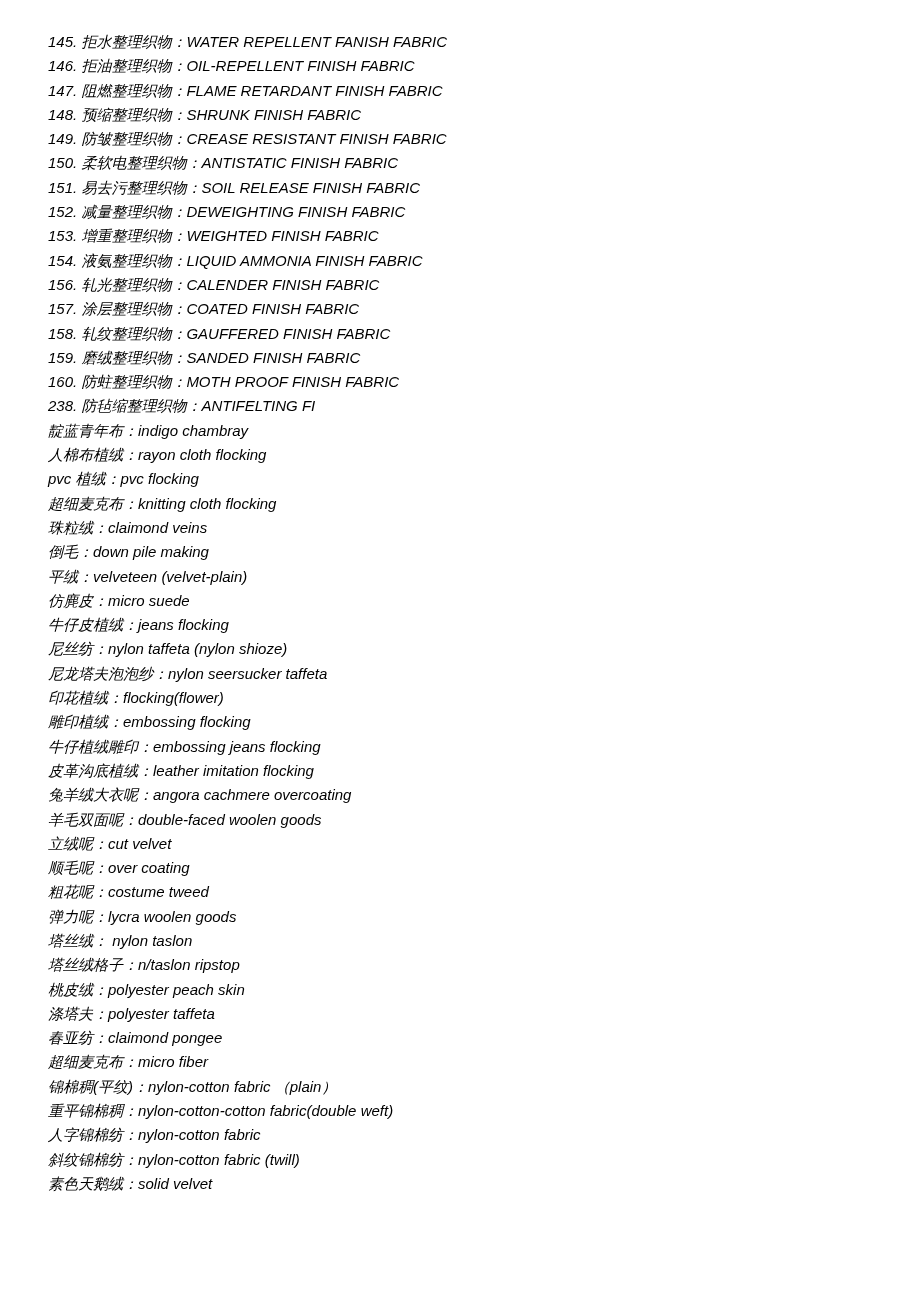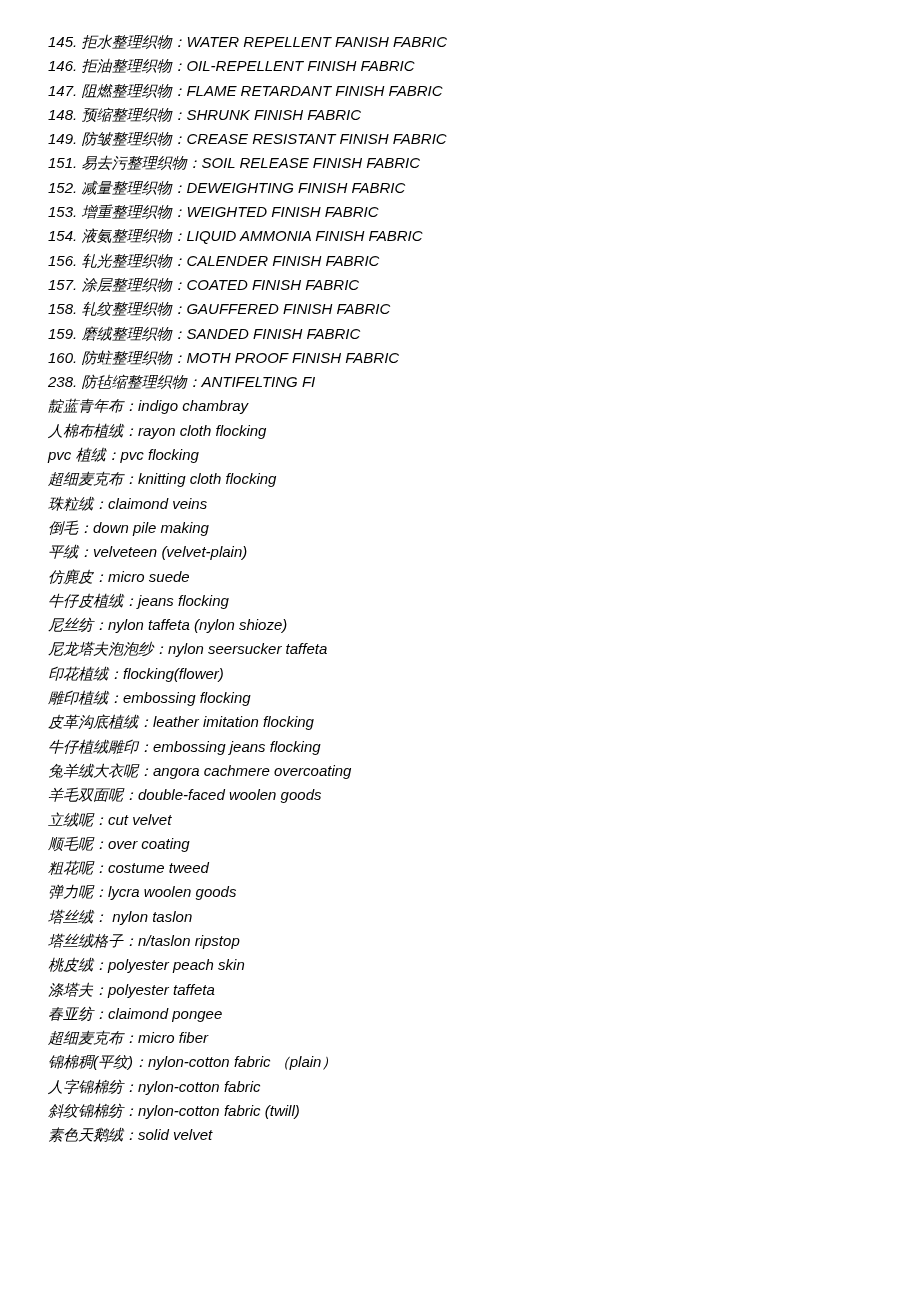--- a/index.html
+++ b/index.html
@@ -20,20 +20,21 @@
 </style>
 </head>
 <body>
 
 <div id="content">
     <div class="line"><span>145.</span> <span>拒水整理织物：</span><span>WATER REPELLENT FANISH FABRIC</span></div>
     <div class="line"><span>146.</span> <span>拒油整理织物：</span><span>OIL-REPELLENT FINISH FABRIC</span></div>
     <div class="line"><span>147.</span> <span>阻燃整理织物：</span><span>FLAME RETARDANT FINISH FABRIC</span></div>
     <div class="line"><span>148.</span> <span>预缩整理织物：</span><span>SHRUNK FINISH FABRIC</span></div>
     <div class="line"><span>149.</span> <span>防皱整理织物：</span><span>CREASE RESISTANT FINISH FABRIC</span></div>
+    <div class="line"><span>150.</span> <span>柔软电整理织物：</span><span>ANTISTATIC FINISH FABRIC</span></div>
     <div class="line"><span>151.</span> <span>易去污整理织物：</span><span>SOIL RELEASE FINISH FABRIC</span></div>
     <div class="line"><span>152.</span> <span>减量整理织物：</span><span>DEWEIGHTING FINISH FABRIC</span></div>
     <div class="line"><span>153.</span> <span>增重整理织物：</span><span>WEIGHTED FINISH FABRIC</span></div>
     <div class="line"><span>154.</span> <span>液氨整理织物：</span><span>LIQUID AMMONIA FINISH FABRIC</span></div>
     <div class="line"><span>156.</span> <span>轧光整理织物：</span><span>CALENDER FINISH FABRIC</span></div>
     <div class="line"><span>157.</span> <span>涂层整理织物：</span><span>COATED FINISH FABRIC</span></div>
     <div class="line"><span>158.</span> <span>轧纹整理织物：</span><span>GAUFFERED FINISH FABRIC</span></div>
     <div class="line"><span>159.</span> <span>磨绒整理织物：</span><span>SANDED FINISH FABRIC</span></div>
     <div class="line"><span>160.</span> <span>防蛀整理织物：</span><span>MOTH PROOF FINISH FABRIC</span></div>
     <div class="line"><span>238.</span> <span>防毡缩整理织物：</span><span>ANTIFELTING FI</span></div>
@@ -43,31 +44,32 @@
     <div class="line"><span>超细麦克布：</span><span>knitting cloth flocking</span></div>
     <div class="line"><span>珠粒绒：</span><span>claimond veins</span></div>
     <div class="line"><span>倒毛：</span><span>down pile making</span></div>
     <div class="line"><span>平绒：</span><span>velveteen (velvet-plain)</span></div>
     <div class="line"><span>仿麂皮：</span><span>micro suede</span></div>
     <div class="line"><span>牛仔皮植绒：</span><span>jeans flocking</span></div>
     <div class="line"><span>尼丝纺：</span><span>nylon taffeta (nylon shioze)</span></div>
     <div class="line"><span>尼龙塔夫泡泡纱：</span><span>nylon seersucker taffeta</span></div>
     <div class="line"><span>印花植绒：</span><span>flocking(flower)</span></div>
     <div class="line"><span>雕印植绒：</span><span>embossing flocking</span></div>
+    <div class="line"><span>牛仔植绒雕印：</span><span>embossing jeans flocking</span></div>
     <div class="line"><span>皮革沟底植绒：</span><span>leather imitation flocking</span></div>
-    <div class="line"><span>牛仔植绒雕印：</span><span>embossing jeans flocking</span></div>
     <div class="line"><span>兔羊绒大衣呢：</span><span>angora cachmere overcoating</span></div>
     <div class="line"><span>羊毛双面呢：</span><span>double-faced woolen goods</span></div>
     <div class="line"><span>立绒呢：</span><span>cut velvet</span></div>
     <div class="line"><span>顺毛呢：</span><span>over coating</span></div>
     <div class="line"><span>粗花呢：</span><span>costume tweed</span></div>
     <div class="line"><span>弹力呢：</span><span>lycra woolen goods</span></div>
     <div class="line"><span>塔丝绒： </span><span> nylon taslon</span></div>
     <div class="line"><span>塔丝绒格子：</span><span>n/taslon ripstop</span></div>
     <div class="line"><span>桃皮绒：</span><span>polyester peach skin</span></div>
     <div class="line"><span>涤塔夫：</span><span>polyester taffeta</span></div>
     <div class="line"><span>春亚纺：</span><span>claimond pongee</span></div>
     <div class="line"><span>超细麦克布：</span><span>micro fiber</span></div>
     <div class="line"><span>锦棉稠(平纹)：</span><span>nylon-cotton fabric （plain）</span></div>
+    <div class="line"><span>重平锦棉稠：</span><span>nylon-cotton-cotton fabric(double weft)</span></div>
     <div class="line"><span>人字锦棉纺：</span><span>nylon-cotton fabric</span></div>
     <div class="line"><span>斜纹锦棉纺：</span><span>nylon-cotton fabric (twill)</span></div>
     <div class="line"><span>素色天鹅绒：</span><span>solid velvet</span></div>
   </div>
 
 </body></html>

